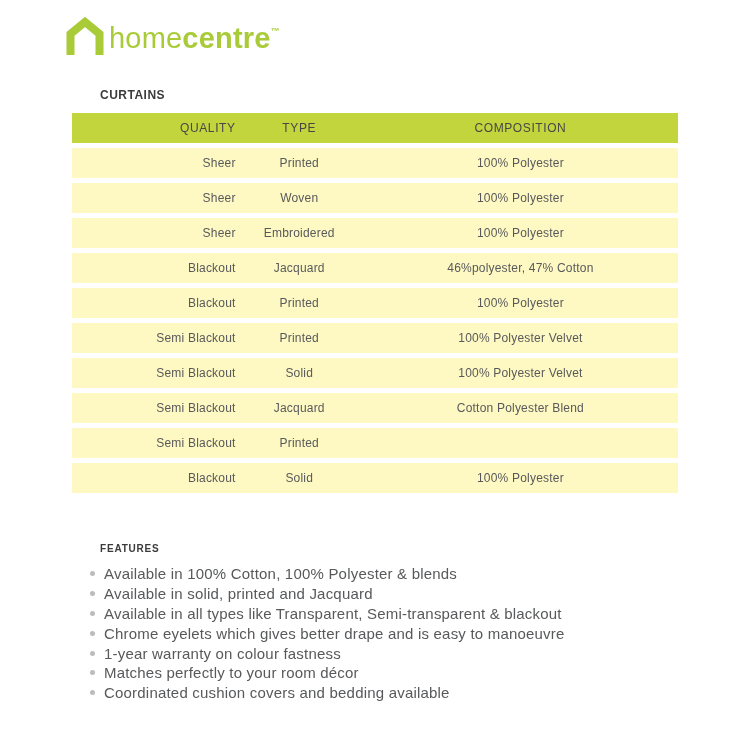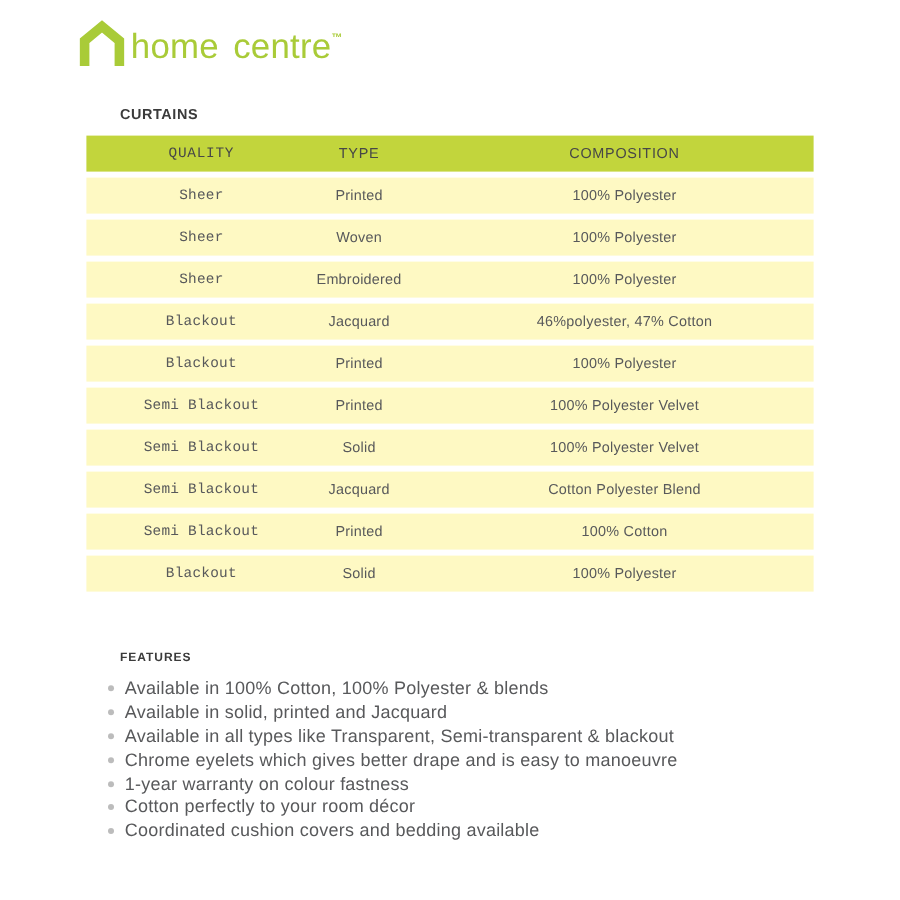--- a/index.html
+++ b/index.html
@@ -22,21 +22,21 @@
   .logo svg { display: block; }
   .logo-text {
     margin-left: 5px;
     font-size: 29px;
     color: #a9cb38;
     letter-spacing: 0.2px;
     line-height: 38px;
     white-space: nowrap;
   }
   .logo-text .bold { font-weight: normal; }
-  .logo-text .light { font-weight: normal; margin-left: 12px; }
+  .logo-text .light { font-weight: bold; }
   .logo-tm {
     font-size: 9px;
     font-weight: bold;
     vertical-align: 14px;
     letter-spacing: 0;
   }
 
   
   .curtains-title {
     position: absolute;
@@ -65,21 +65,21 @@
     font-size: 12px;
     letter-spacing: 0.6px;
   }
   .tbody-row {
     background: #fef9c3;
     margin-top: 5px;
     font-size: 12px;
     color: #58595b;
     letter-spacing: 0.2px;
   }
-  .c1 { width: 27%; padding-left: 28px; text-align: center; font-family: Liberation Mono, monospace; }
+  .c1 { width: 27%; padding-left: 28px; text-align: right; }
   .c2 { width: 21%; text-align: center; }
   .c3 { width: 52%; text-align: center; }
 
   
   .features-title {
     position: absolute;
     left: 100px;
     top: 543px;
     font-size: 10px;
     font-weight: bold;
@@ -166,21 +166,20 @@
     <div class="c3">100% Polyester Velvet</div>
   </div>
   <div class="trow tbody-row">
     <div class="c1">Semi Blackout</div>
     <div class="c2">Jacquard</div>
     <div class="c3">Cotton Polyester Blend</div>
   </div>
   <div class="trow tbody-row">
     <div class="c1">Semi Blackout</div>
     <div class="c2">Printed</div>
-    <div class="c3">100% Cotton</div>
   </div>
   <div class="trow tbody-row">
     <div class="c1">Blackout</div>
     <div class="c2">Solid</div>
     <div class="c3">100% Polyester</div>
   </div>
 </div>
 
 <h2 class="features-title">FEATURES</h2>
 
@@ -200,19 +199,19 @@
   <li class="feature-item">
       <span class="bullet"></span>
       <span>Chrome eyelets which gives better drape and is easy to manoeuvre</span>
     </li>
   <li class="feature-item">
       <span class="bullet"></span>
       <span>1-year warranty on colour fastness</span>
     </li>
   <li class="feature-item">
       <span class="bullet"></span>
-      <span>Cotton perfectly to your room décor</span>
+      <span>Matches perfectly to your room décor</span>
     </li>
   <li class="feature-item">
       <span class="bullet"></span>
       <span>Coordinated cushion covers and bedding available</span>
     </li>
 </ul>
 
 </body></html>

